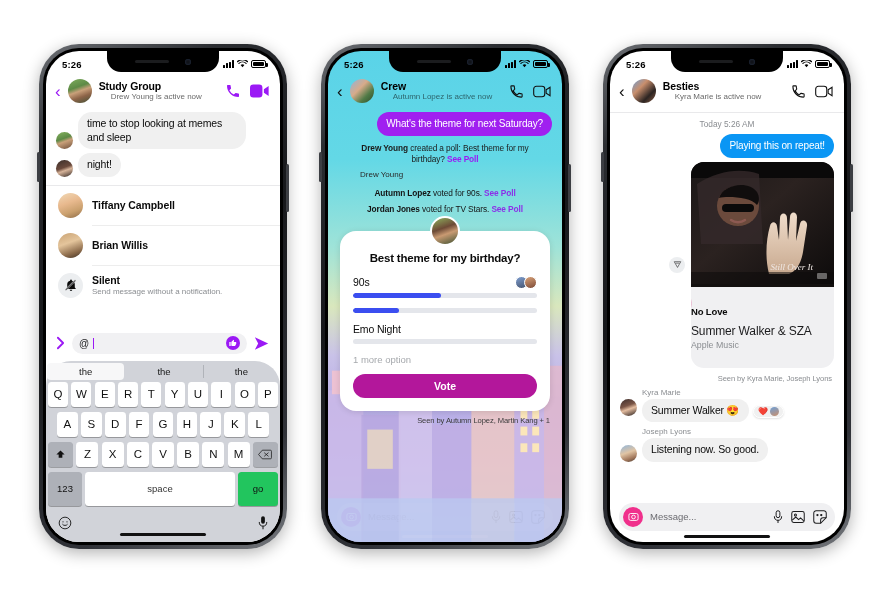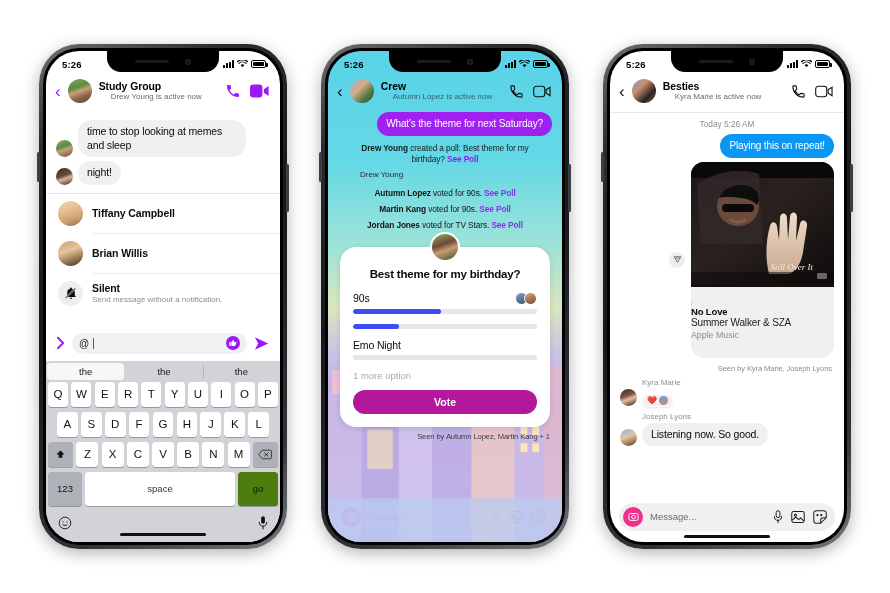--- a/index.html
+++ b/index.html
@@ -98,38 +98,38 @@
   .composer1 { display:flex; align-items:center; gap:6px; padding:5px 10px 7px 9px; }
   .inputpill {
     flex:1 1 auto; background:#f1f1f3; border-radius:14px; height:21px;
     display:flex;align-items:center; padding:0 7px; gap:4px; position:relative;
   }
   .inputpill .val{ font-size:10px; color:#1c1c1e; letter-spacing:-.2px;}
   .caret{ width:1px;height:11px;background:#9b19f5; display:inline-block;}
   .circ-ic{ width:14px;height:14px;border-radius:50%;background:#9b19f5;margin-left:auto;
     display:flex;align-items:center;justify-content:center;}
   
-  .kb { background:#d1d3d9; flex:0 0 auto; padding-bottom:2px;}
+  .kb { background:#d1d3d9; flex:0 0 auto; padding-bottom:2px;border-radius:25px;}
   .kb-sugg { display:flex; height:21px; align-items:stretch; }
   .kb-sugg div{ flex:1; display:flex;align-items:center;justify-content:center;font-size:9.5px;color:#171717;position:relative;}
   .kb-sugg div.sel{ background:#f7f7f8; border-radius:4px; margin:2px 1px;}
   .kb-sugg div:nth-child(3)::before{content:"";position:absolute;left:0;top:4px;bottom:4px;width:1px;background:#b0b3b9;}
   .kb-row { display:flex; justify-content:center; gap:3.2px; margin-bottom:5px; padding:0 2px;}
   .key {
     background:#fff; border-radius:3.5px; height:25px; flex:1 1 0; max-width:22px;
     display:flex;align-items:center;justify-content:center;
     font-size:11.5px; color:#111; box-shadow:0 1px 0 rgba(0,0,0,.28);
   }
   .kb-row.r2 { padding:0 11px; }
   .kb-row.r3 { padding:0 2px; }
   .key.wide { max-width:29px; background:#aeb1b8; box-shadow:0 1px 0 rgba(0,0,0,.25);}
   .kb-row.r4 .key { height:34px; }
   .key.num { max-width:34px; background:#aeb1b8; font-size:9.5px;}
   .key.space { max-width:none; flex:1 1 auto; font-size:9.5px; color:#333; }
-  .key.go { max-width:40px; background:#4d7c0f; font-size:9.5px;}
+  .key.go { max-width:40px; background:#22c55e; font-size:9.5px;}
   .kb-bottom { display:flex; justify-content:space-between; align-items:center; padding:2px 12px 0; height:22px;}
   .homebar { width:86px;height:3.4px;border-radius:3px;background:#111; margin:0 auto 4px;}
   .homebar.light{ background:#fff; }
 
   
   .p2 .screen { background:linear-gradient(180deg,#5ad3e8 0%,#63d8e6 22%,#9fe3d8 40%,#d9e7bd 52%,#c9c2e8 62%,#b9aee6 72%,#bdb7ee 85%,#a8cdf2 100%); }
   .city { position:absolute; left:0; right:0; bottom:0; height:50%; }
   .sysmsg { text-align:center; font-size:8.3px; line-height:11.5px; color:#1b1b1b; padding:4px 32px; letter-spacing:-.1px;}
   .sysmsg b{ font-weight:bold; }
   .sysmsg .lnk{ color:#9b19f5; font-weight:bold;}
@@ -166,21 +166,21 @@
   .cicons { display:flex; align-items:center; gap:8px; }
 
   
   .daystamp{ text-align:center; font-size:8.3px; color:#8a8d91; padding:6px 0 5px;}
   .musiccard {
     background:#f0f0f2; border-radius:13px; overflow:hidden; width:143px;
   }
   .albumart { width:143px; height:122px; position:relative; overflow:hidden; background:#13100f;}
   .music-meta { padding:6px 9px 8px; position:relative;}
   .m-title{ font-size:9.5px; font-weight:bold; color:#0a0a0a; letter-spacing:-.15px;}
-  .m-artist{ font-size:10px; color:#1c1c1e; margin-top:0; letter-spacing:-.15px;}
+  .m-artist{ font-size:12px; color:#1c1c1e; margin-top:7px; letter-spacing:-.15px;}
   .m-src{ font-size:8.8px; color:#8a8d91; margin-top:2px;}
   .playbtn{
     position:absolute; right:8px; top:11px; width:21px;height:21px;border-radius:50%;
     border:1.4px solid #e8b8cf; display:flex;align-items:center;justify-content:center;
   }
   .reactpill{
     display:inline-flex; align-items:center; gap:2px; background:#f0f0f0; border:1.4px solid #fff;
     border-radius:9px; padding:1px 4px; font-size:8px; margin-top:-4px;
     box-shadow:0 1px 2px rgba(0,0,0,.12);
   }
@@ -232,21 +232,21 @@
               <path d="M6.6 10.8a15 15 0 0 0 6.6 6.6l2.2-2.2c.3-.3.7-.4 1-.2 1.2.4 2.4.6 3.6.6.6 0 1 .4 1 1V20c0 .6-.4 1-1 1A17 17 0 0 1 3 4c0-.6.4-1 1-1h3.5c.6 0 1 .4 1 1 0 1.3.2 2.5.6 3.6.1.3 0 .7-.2 1z"></path>
             </svg>
           <svg width="19" height="14" viewBox="0 0 26 18">
               <rect x="0" y="0" width="17" height="18" rx="4.5" fill="#9b19f5"></rect>
               <path d="M19 6.5 25.5 2v14L19 11.5z" fill="#9b19f5"></path>
             </svg>
         </span>
       </div>
 
       <div class="body">
-        <div class="msgrow" style="margin-top:8px">
+        <div class="msgrow" style="margin-top:0">
           <span class="mini-av" style="background:linear-gradient(160deg,#86b45f,#5d8a46 40%,#c9a07a 55%,#6b4c38)"></span>
           <span class="bub grey">time to stop looking at memes and sleep</span>
         </div>
         <div class="msgrow">
           <span class="mini-av" style="background:linear-gradient(160deg,#3a2e2a,#6b4a3c 45%,#d7b49a 60%,#2d2320)"></span>
           <span class="bub grey">night!</span>
         </div>
 
         <div style="height:1px;background:#e9e9eb;margin:8px 0 0"></div>
 
@@ -440,23 +440,20 @@
         </div>
 
         <div class="sysmsg">
           <b>Drew Young</b><span> created a poll: Best theme for my birthday? </span><span class="lnk">See Poll</span>
         </div>
 
         <div class="sender-lbl">Drew Young</div>
 
         <div class="votes" style="margin-top:4px">
           <b>Autumn Lopez</b><span> voted for 90s. </span><span class="lnk">See Poll</span>
-        </div>
-        <div class="votes">
-          <b>Martin Kang</b><span> voted for 90s. </span><span class="lnk">See Poll</span>
         </div>
         <div class="votes">
           <b>Jordan Jones</b><span> voted for TV Stars. </span><span class="lnk">See Poll</span>
         </div>
 
         <div class="pollcard">
           <span class="top-av" style="background:linear-gradient(160deg,#8fb45f,#6d4a36 40%,#c99a72 60%,#3c5030)"></span>
           <div class="poll-q">Best theme for my birthday?</div>
 
           <div class="poll-opt">
@@ -621,20 +618,21 @@
             </span>
           </span>
         </div>
 
         <div class="seen" style="color:#8a8d91;padding-top:6px">Seen by Kyra Marie, Joseph Lyons</div>
 
         <div class="sender-lbl" style="color:#8a8d91;padding-top:2px">Kyra Marie</div>
         <div class="msgrow" style="align-items:flex-start;margin-bottom:0">
           <span class="mini-av" style="background:linear-gradient(160deg,#3b2c2b,#7a5546 40%,#e4bda0 58%,#241b1a)"></span>
           <span>
+            <span class="bub grey" style="display:inline-block">Summer Walker 😍</span>
             <span class="reactpill">
               <span>❤️</span>
               <span style="width:9px;height:9px;border-radius:50%;display:inline-block;background:linear-gradient(160deg,#6d9fd6,#c98f6d)"></span>
             </span>
           </span>
         </div>
 
         <div class="sender-lbl" style="color:#8a8d91;padding-top:5px">Joseph Lyons</div>
         <div class="msgrow">
           <span class="mini-av" style="background:linear-gradient(160deg,#8fb6dd,#e0c4a4 45%,#a2785c 75%,#4a3a30)"></span>

